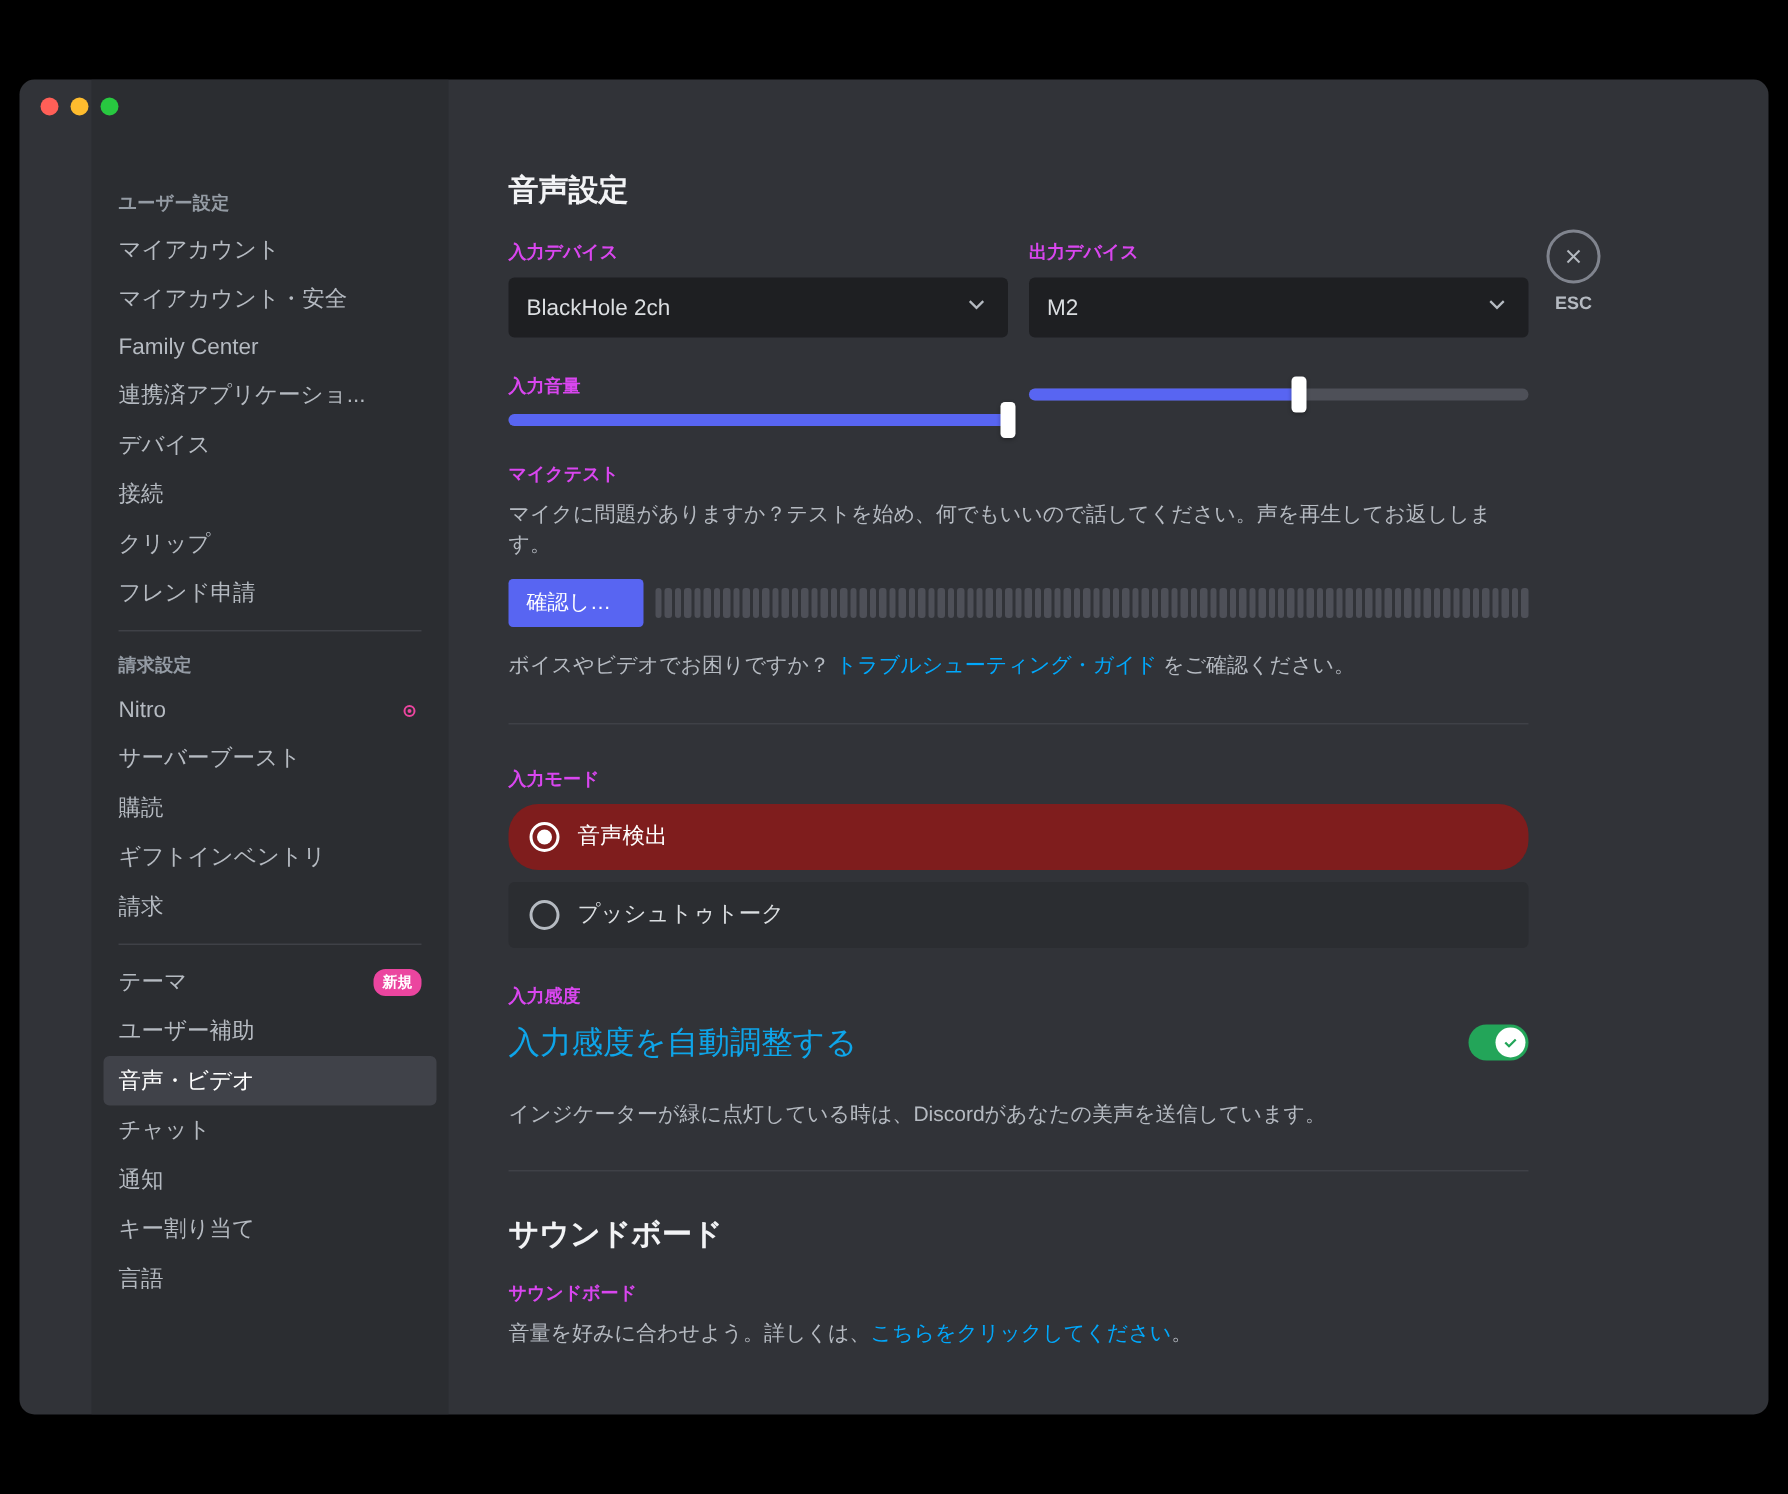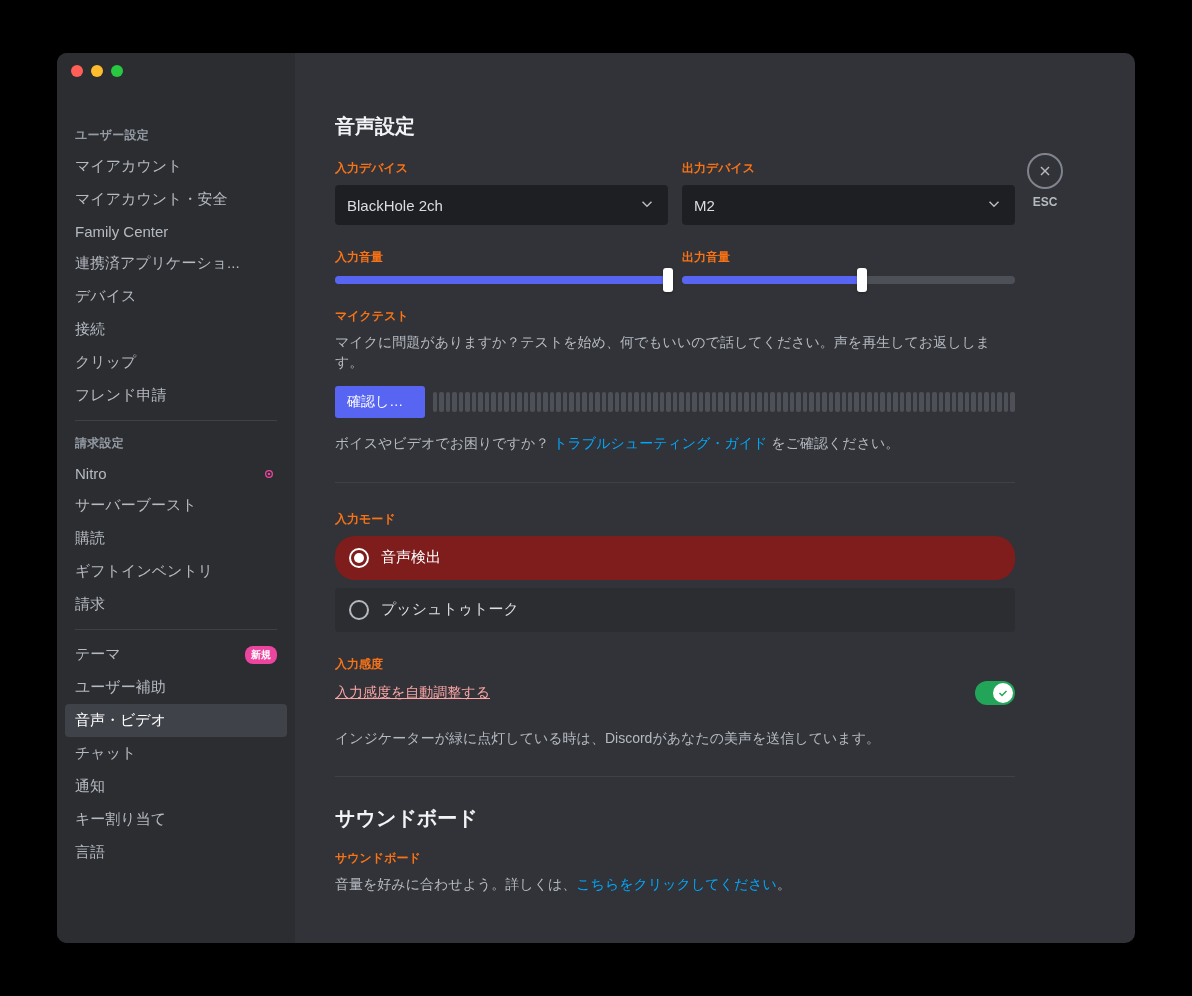--- a/index.html
+++ b/index.html
@@ -3,27 +3,28 @@
 <meta charset="utf-8">
 <style>
   * { box-sizing: border-box; margin: 0; padding: 0; }
   body {
     background: #000;
     font-family: -apple-system, BlinkMacSystemFont, "Hiragino Sans", "Hiragino Kaku Gothic ProN", sans-serif;
     width: 1192px; height: 996px;
     display: flex; align-items: center; justify-content: center;
   }
   .window {
-    width: 1078px; height: 890px;
+    width: 1166px; height: 890px;
     background: #313338;
     border-radius: 10px;
     overflow: hidden;
     display: flex;
     position: relative;
     box-shadow: 0 4px 30px rgba(0,0,0,0.5);
+    padding-left: 48px;
   }
   .traffic-lights {
     position: absolute; top: 12px; left: 14px;
     display: flex; gap: 8px; z-index: 10;
   }
   .tlight { width: 12px; height: 12px; border-radius: 50%; }
   .tl-red { background: #ff5f57; }
   .tl-yellow { background: #febc2e; }
   .tl-green { background: #28c840; }
 
@@ -82,21 +83,21 @@
   }
   .close-btn svg { width: 16px; height: 16px; }
   .esc-label { font-size: 12px; color: #b5bac1; margin-top: 6px; font-weight: 600; }
 
   h1.page-title { font-size: 20px; font-weight: 700; color: #f2f3f5; margin-bottom: 20px; }
 
   .row-2 { display: flex; gap: 14px; flex-wrap: wrap; }
   .col { flex: 1; min-width: 300px; }
 
   .label-small {
-    font-size: 12px; font-weight: 700; color: #f97316;
+    font-size: 12px; font-weight: 700; color: #d946ef;
     margin-bottom: 8px; text-transform: none;
   }
   .select {
     background: #1e1f22; color: #dbdee1;
     border: none; border-radius: 4px;
     height: 40px; width: 100%;
     padding: 0 12px;
     display: flex; align-items: center; justify-content: space-between;
     cursor: pointer; font-size: 15px;
   }
@@ -160,21 +161,21 @@
   .radio-inner {
     width: 10px; height: 10px; border-radius: 50%;
     background: #fff; display: none;
   }
   .radio-card.selected .radio-inner { display: block; }
 
   .toggle-row {
     display: flex; align-items: center; justify-content: space-between;
     margin-top: 8px;
   }
-  .toggle-label { font-size: 14px; font-weight: 500; color: #fca5a5; text-decoration: underline; }
+  .toggle-label { font-size: 21px; font-weight: 500; color: #0ea5e9; }
   .toggle {
     width: 40px; height: 24px; border-radius: 12px;
     background: #23a559; position: relative; cursor: pointer;
   }
   .toggle-thumb {
     position: absolute; right: 2px; top: 2px;
     width: 20px; height: 20px; border-radius: 50%;
     background: #fff;
     display: flex; align-items: center; justify-content: center;
   }
@@ -303,21 +304,20 @@
 
       <div class="row-2 section-gap">
         <div class="col">
           <div class="label-small">入力音量</div>
           <div class="slider">
             <div class="slider-fill" style="width:100%"></div>
             <div class="slider-thumb" style="left:100%"></div>
           </div>
         </div>
         <div class="col">
-          <div class="label-small">出力音量</div>
           <div class="slider">
             <div class="slider-fill" style="width:54%"></div>
             <div class="slider-thumb" style="left:54%"></div>
           </div>
         </div>
       </div>
 
       <div class="section-gap">
         <div class="label-small">マイクテスト</div>
         <div class="desc">マイクに問題がありますか？テストを始め、何でもいいので話してください。声を再生してお返しします。</div>

